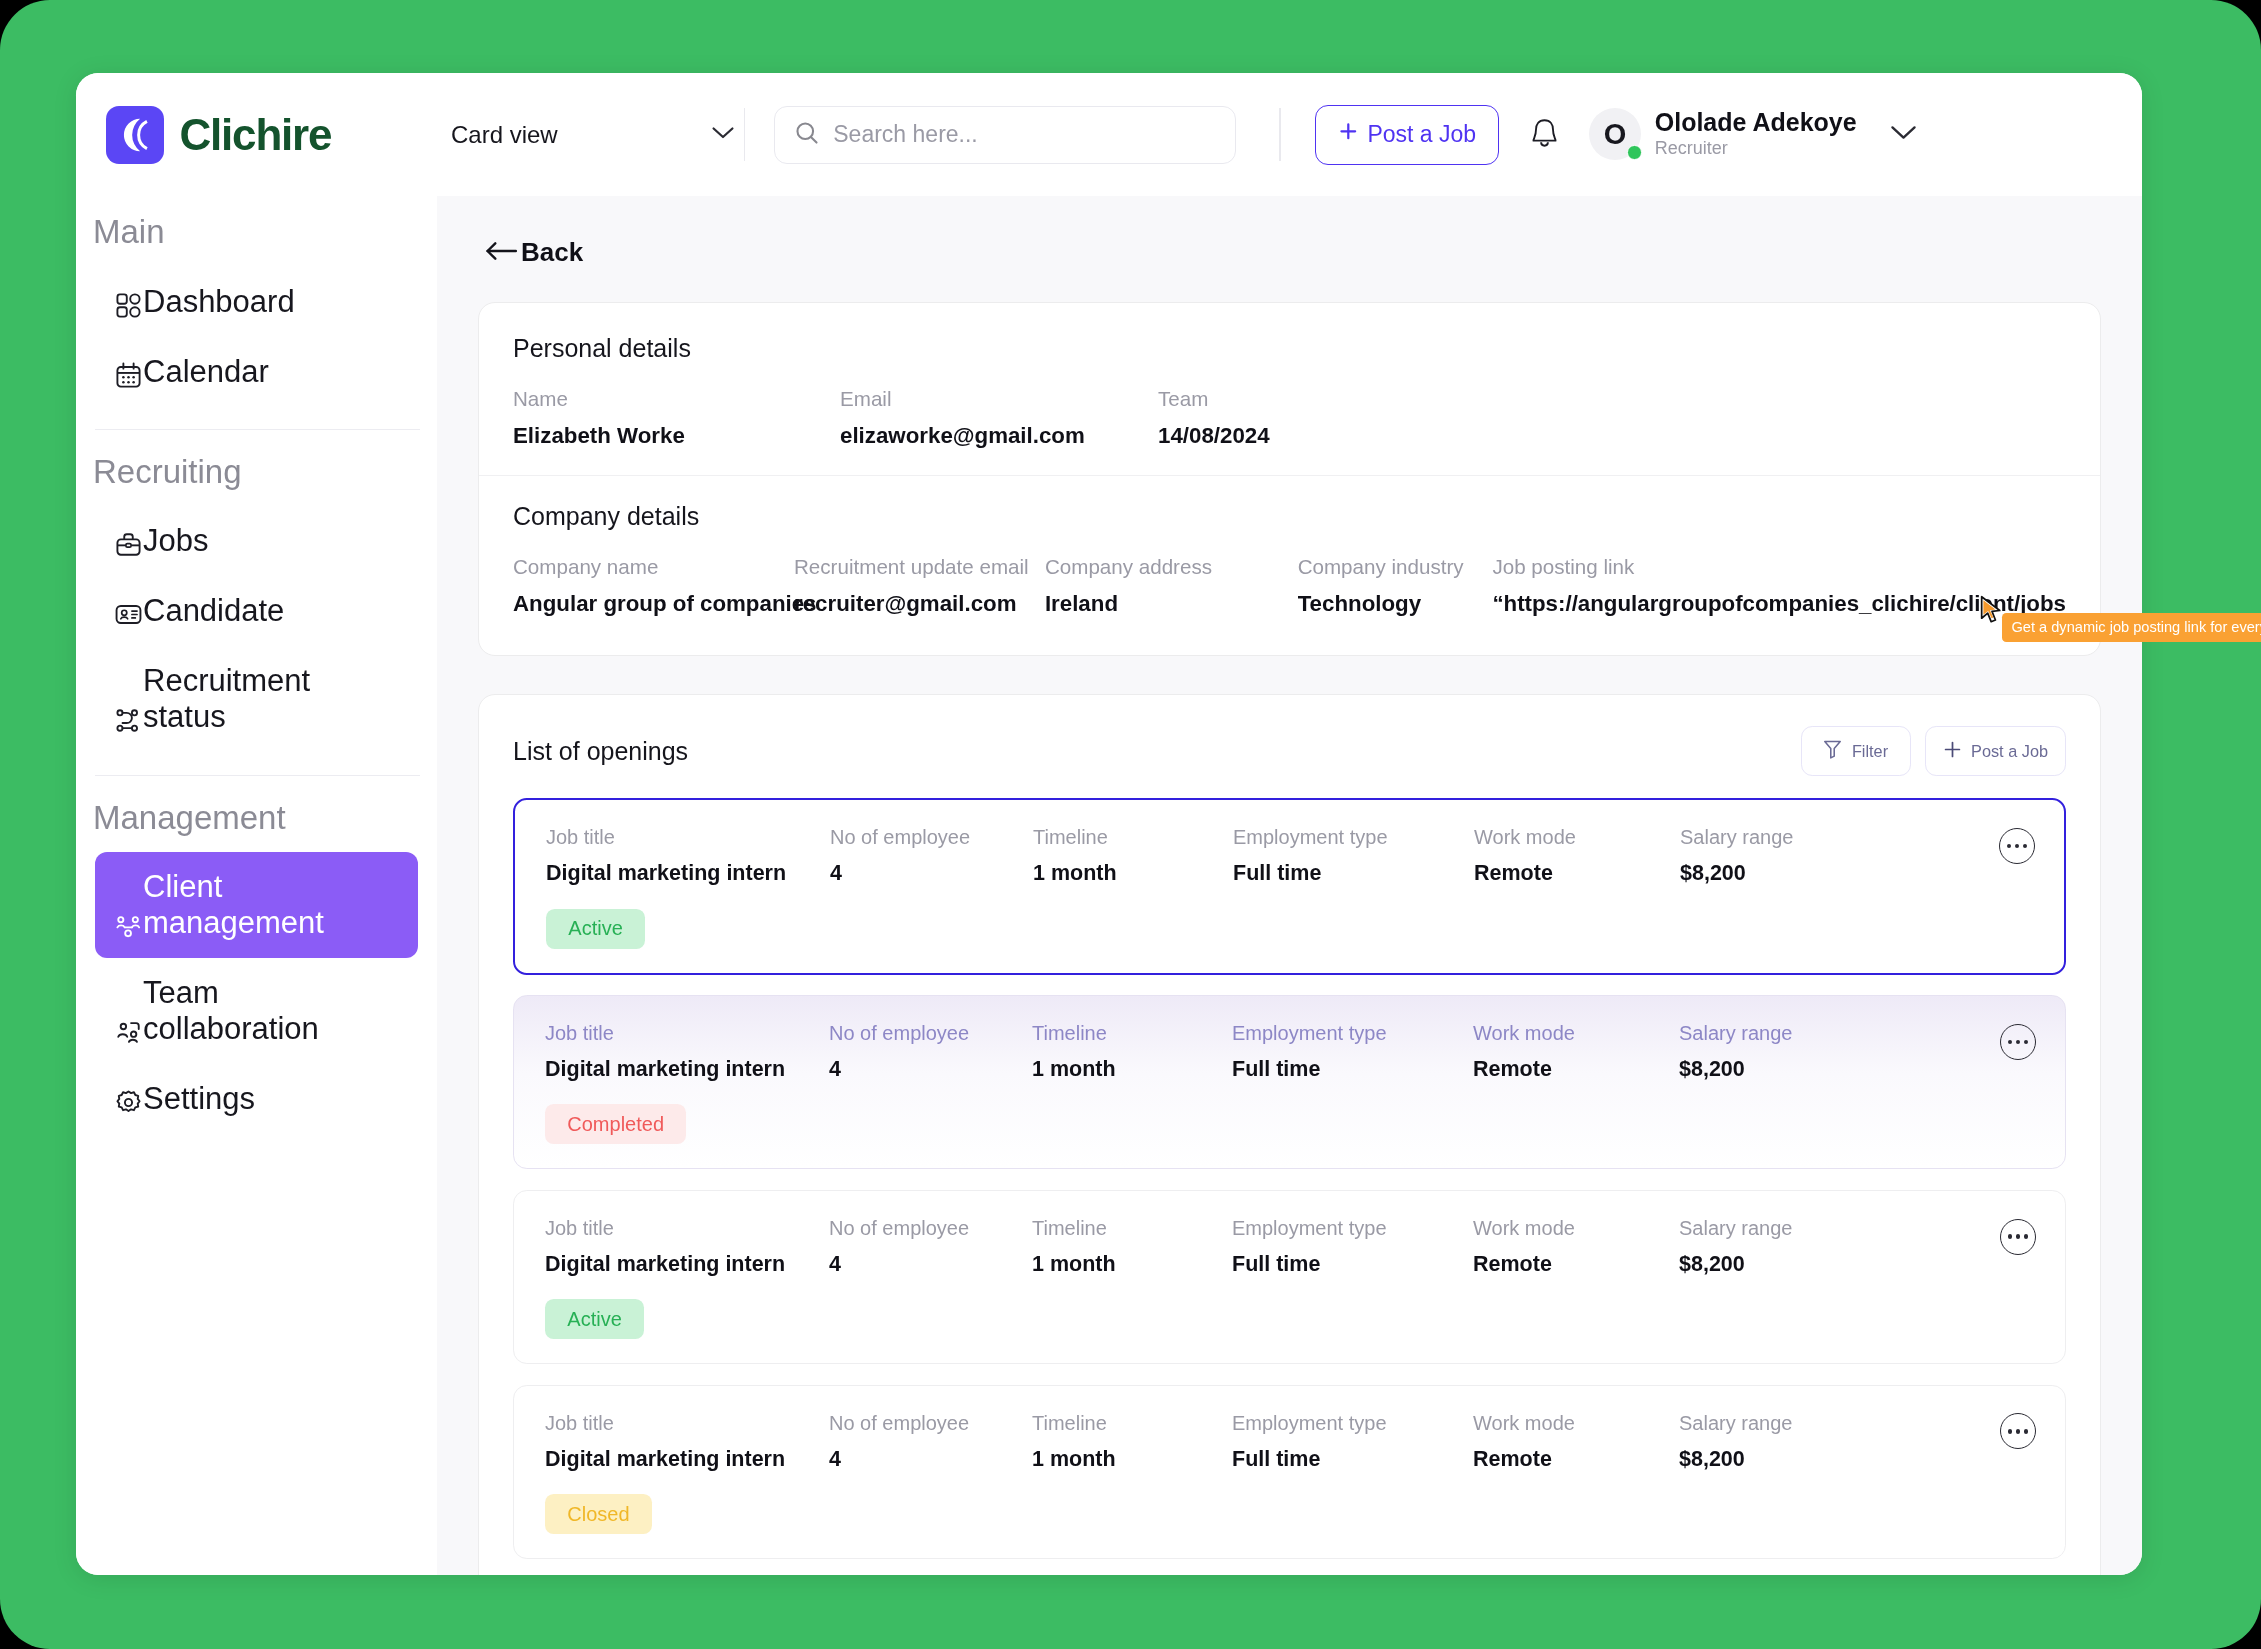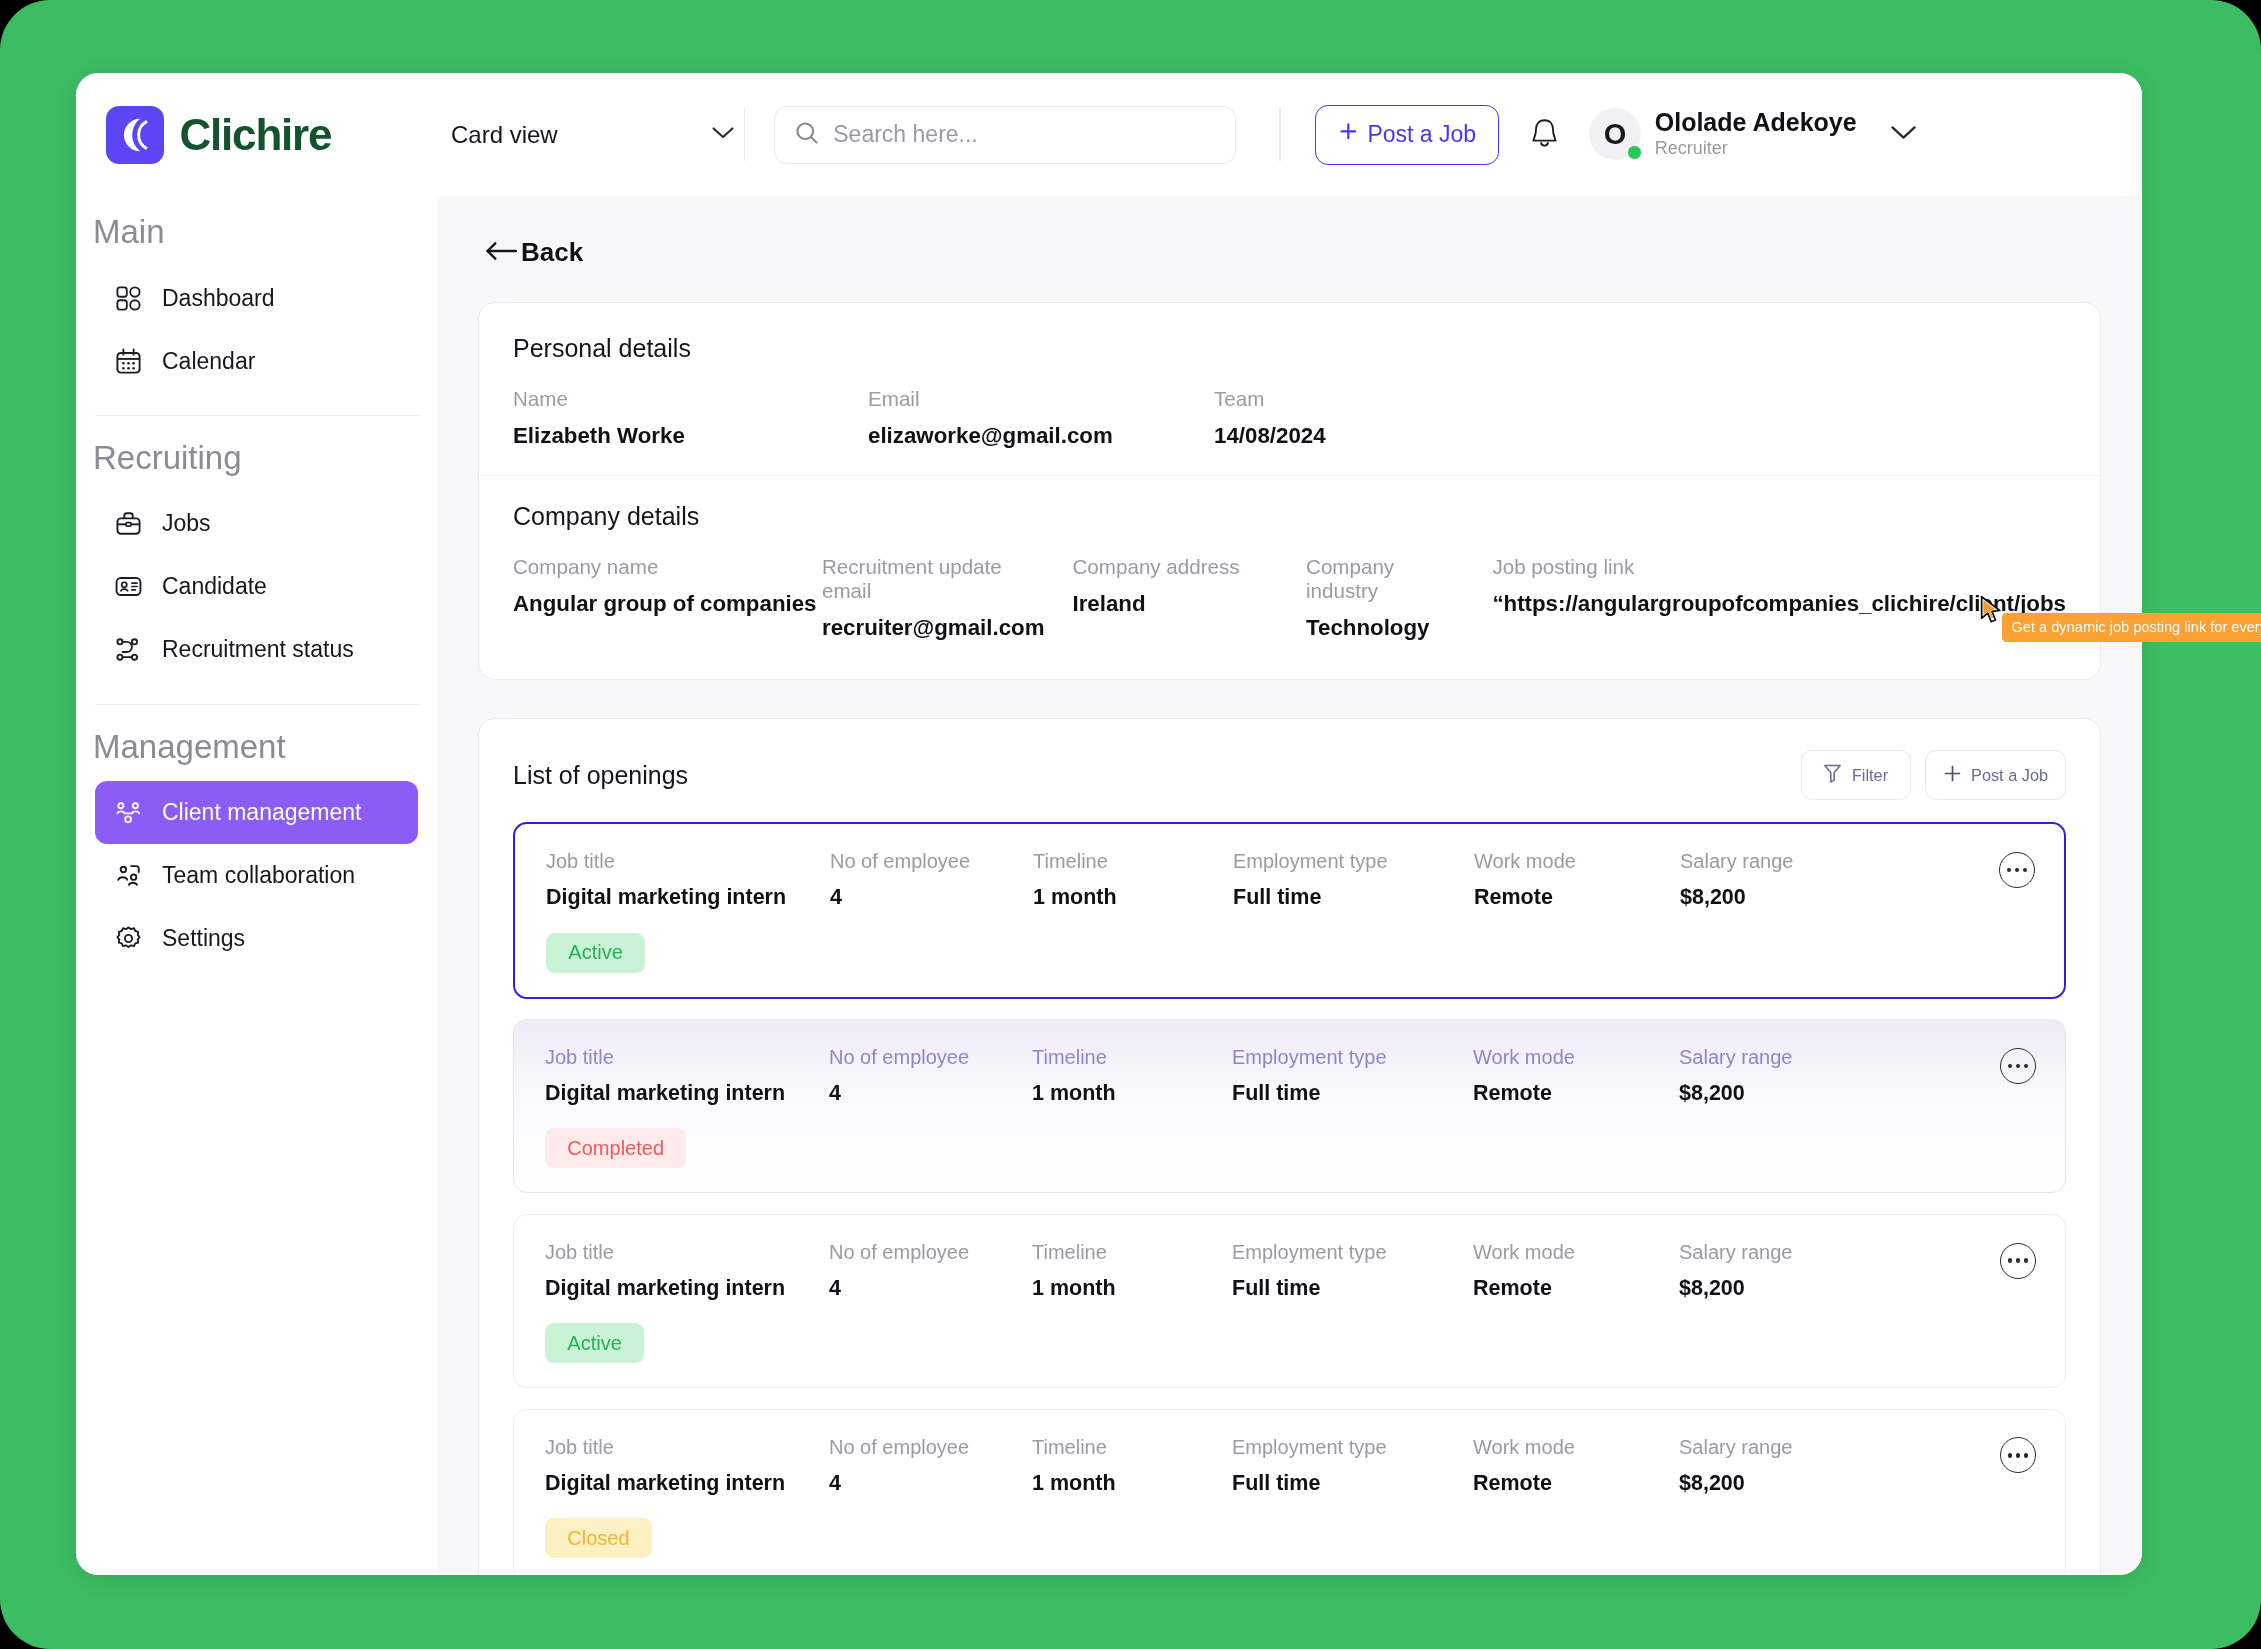--- a/index.html
+++ b/index.html
@@ -186,28 +186,27 @@
   }
   .side-group-title {
     font-size: 33px;
     color: #8b8b95;
     padding-left: 17px;
     margin-bottom: 15.5px;
     font-weight: 400;
   }
   .side-item {
     display: flex;
-    align-items: center;
-    gap: 19px;
+    align-items: flex-end;
     margin: 0 19px;
     padding: 17px 19px;
     border-radius: 12px;
     cursor: pointer;
     color: #17171e;
-    font-size: 23px;
+    font-size: 31px;
   }
   .side-item.active {
     background: #8b5cf6;
     color: #ffffff;
   }
   .side-item .ico { flex: 0 0 auto; display:flex; }
   .side-sep {
     height: 1.7px;
     background: #ececf1;
     margin: 22.3px 17px 22.3px 19px;
@@ -239,21 +238,21 @@
 
   .sec-title {
     font-size: 25px;
     color: #15151c;
     font-weight: 500;
   }
 
   .pd-block { padding: 31px 34px 26px 34px; }
   .cd-block { padding: 26px 34px 38px 34px; border-top: 1.7px solid #f0f0f2; }
 
-  .fieldrow { display: flex; margin-top: 24px; gap: 28px; }
+  .fieldrow { display: flex; margin-top: 24px; }
   .field-label { font-size: 20.6px; color: #9a9aa5; margin-bottom: 12px; }
   .field-value { font-size: 22.3px; color: #101017; font-weight: bold; white-space: nowrap; }
 
   
   .openings {
     margin-top: 38px;
     padding: 31px 34px 0 34px;
     position: relative;
     height: 911px;
   }

